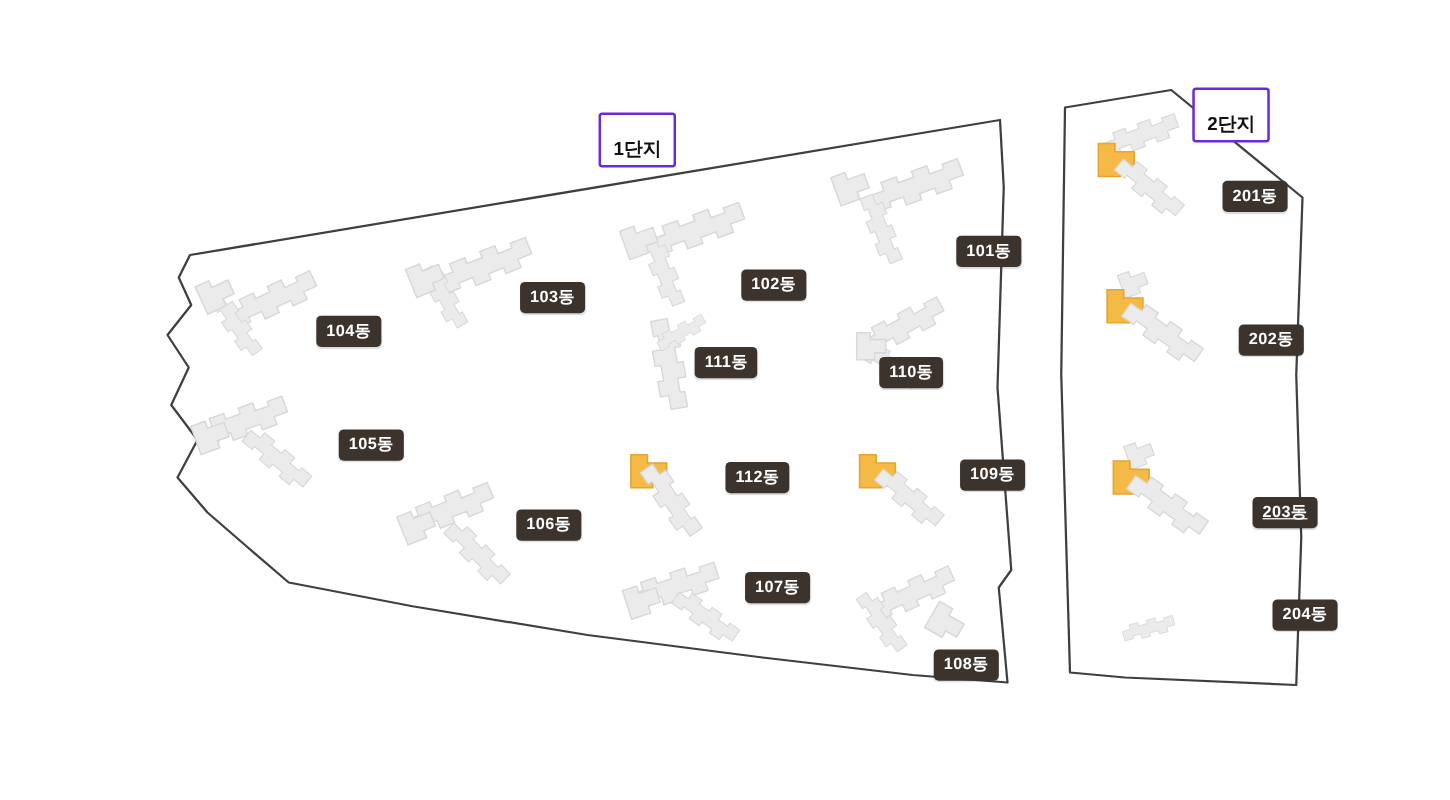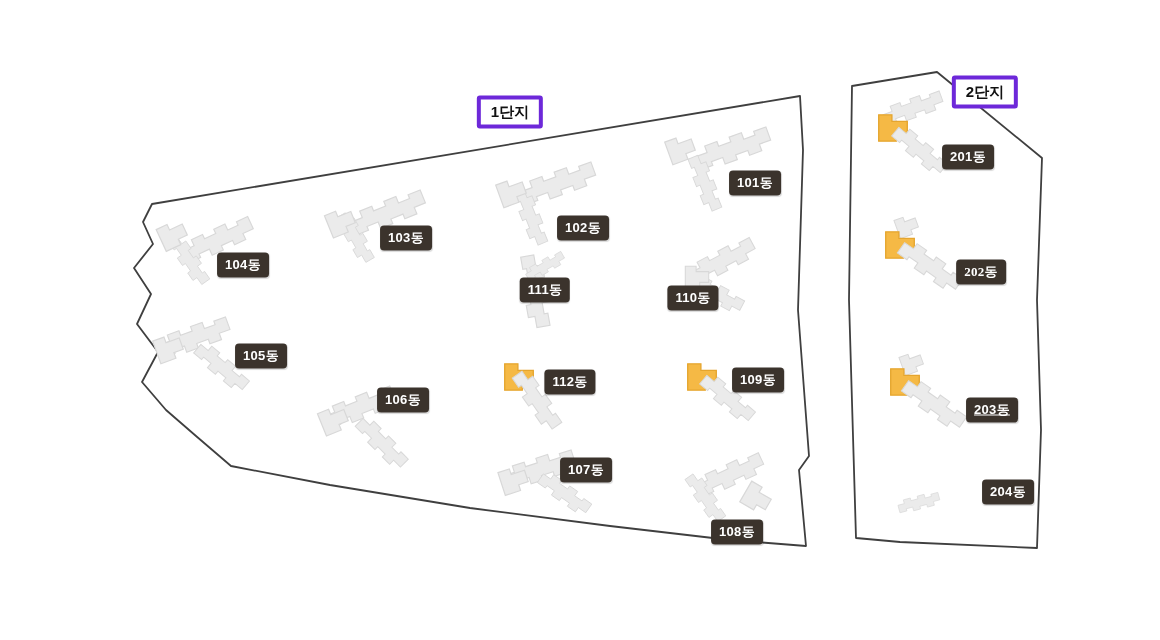--- a/index.html
+++ b/index.html
@@ -29,29 +29,30 @@
     transform:translate(-50%,-50%);
     background:var(--badge-bg,#3b332c);
     color:var(--badge-text,#ffffff);
     font-size:13px;font-weight:bold;
     padding:3px 8px 4px;
     border-radius:4px;
     white-space:nowrap;
     letter-spacing:.3px;
     cursor:pointer;
     box-shadow:0 1px 1px rgba(0,0,0,.15);
+    margin-left:36px;
   }
   .complex-label{
     position:absolute;
     transform:translate(-50%,-50%);
     background:#ffffff;
-    border:4px solid #6d28d9;
+    border:2px solid #6d28d9;
     color:#111111;
     font-size:15px;font-weight:bold;
-    padding:3px 10px 3px;
+    padding:18px 10px 3px;
     border-radius:3px;
     white-space:nowrap;
   }
 </style>
 </head>
 <body>
 
 <div class="stage" id="stage">
 
   <svg id="map-svg" width="1160" height="640" viewBox="0 0 1160 640" xmlns="http://www.w3.org/2000/svg" xmlns:xlink="http://www.w3.org/1999/xlink">
@@ -140,29 +141,29 @@
         <g>
           <use href="#shape-slab" xlink:href="#shape-slab" transform="translate(921 502) rotate(-15) scale(0.55)" class="part"></use>
         </g>
       </g>
   </svg>
 
   <div class="complex-label" style="left:510px;top:112px">1단지</div>
 
   <div class="complex-label" style="left:985px;top:92px">2단지</div>
 
-<div class="bldg-label" style="left: 755px; top: 183px;">101동</div>
+<div class="bldg-label" style="left: 755px; top: 201px;">101동</div>
     <div class="bldg-label" style="left: 583px; top: 228px;">102동</div>
     <div class="bldg-label" style="left: 406px; top: 238px;">103동</div>
     <div class="bldg-label" style="left: 243px; top: 265px;">104동</div>
     <div class="bldg-label" style="left: 261px; top: 356px; text-align: center;">105동</div>
-    <div class="bldg-label" style="left: 403px; top: 400px;">106동</div>
+    <div class="bldg-label" style="left: 403px; top: 420px;">106동</div>
     <div class="bldg-label" style="left: 586px; top: 470px; text-align: right;">107동</div>
     <div class="bldg-label" style="left: 737px; top: 532px;">108동</div>
     <div class="bldg-label" style="left: 758px; top: 380px;">109동</div>
     <div class="bldg-label" style="left: 693px; top: 298px;">110동</div>
     <div class="bldg-label" style="left: 545px; top: 290px;">111동</div>
     <div class="bldg-label" style="left: 570px; top: 382px; text-align: right;">112동</div>
     <div class="bldg-label" style="left: 968px; top: 157px;">201동</div>
-    <div class="bldg-label" style="left: 981px; top: 272px; font-family: Liberation Serif, serif;">202동</div>
+    <div class="bldg-label" style="left: 981px; top: 272px;">202동</div>
     <div class="bldg-label" style="left: 992px; top: 410px; text-decoration: underline;">203동</div>
     <div class="bldg-label" style="left: 1008px; top: 492px;">204동</div>
   </div>
 
 </body></html>

